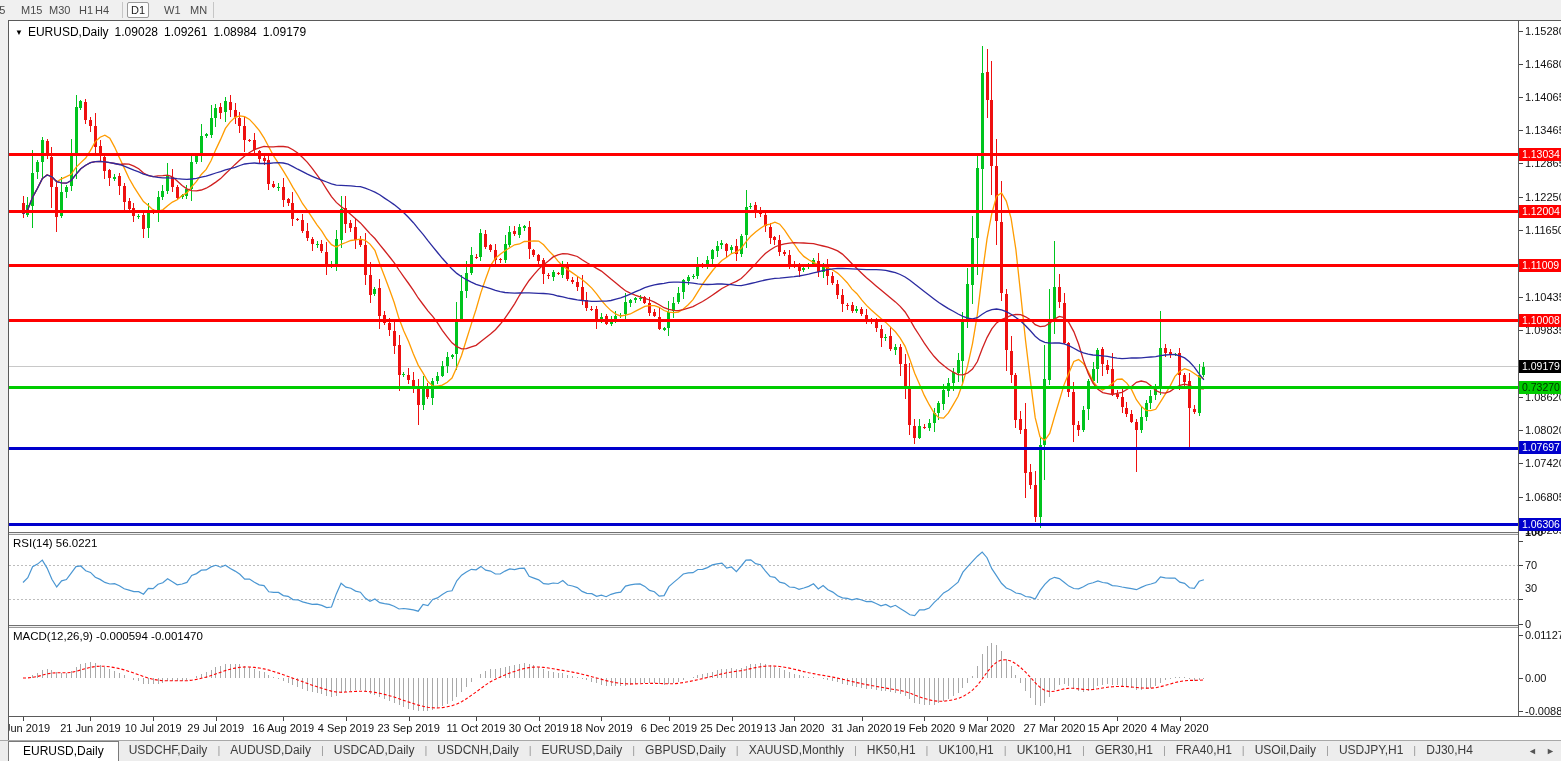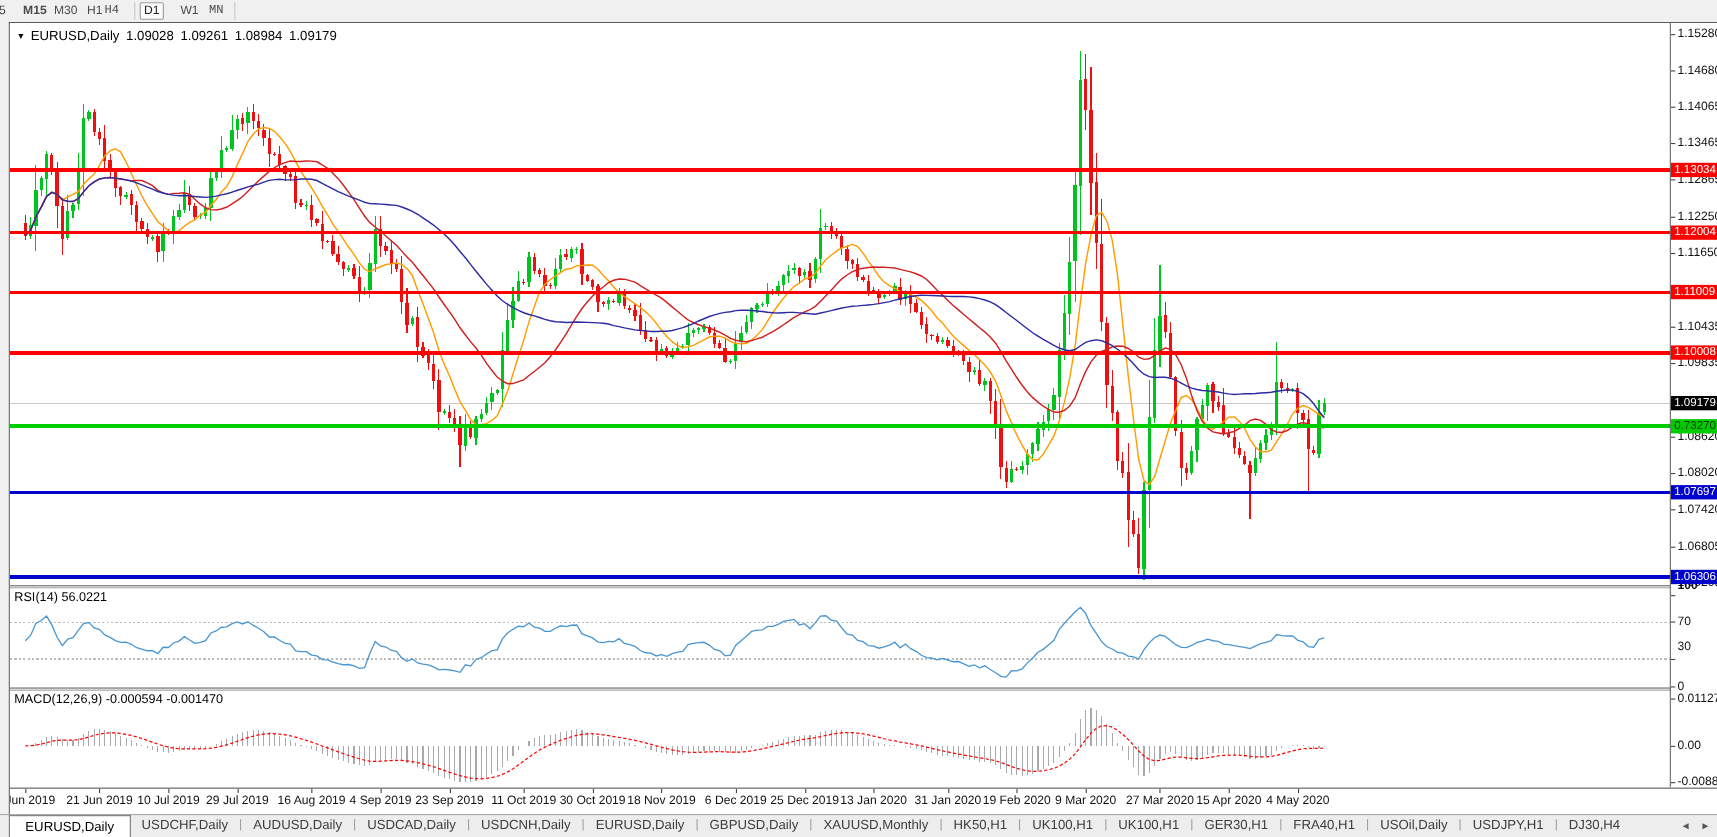--- a/index.html
+++ b/index.html
@@ -43,27 +43,27 @@
   .tab.active{background:#ffffff;border:1px solid #7a7a7a;border-bottom:none;color:#000;padding:0 14px;}
   .tab-sep{color:#9a9a9a;line-height:19px;font-size:11px;}
   .tab-scroll{position:absolute;top:4px;font-size:9px;color:#555;cursor:default;}
 </style>
 </head>
 <body>
 
 <div id="app">
   <div id="toolbar">
       <div class="tf" style="left: -13px;">M5</div>
-      <div class="tf" style="left: 18px; font-weight: bold;">M15</div>
+      <div class="tf" style="left: 18px;">M15</div>
       <div class="tf" style="left: 46px;">M30</div>
       <div class="tf" style="left: 76px;">H1</div>
-      <div class="tf" style="left: 92px; font-family: Liberation Mono, monospace;">H4</div>
+      <div class="tf" style="left: 92px;">H4</div>
       <div class="tf active" style="left: 127px;">D1</div>
       <div class="tf" style="left: 161px;">W1</div>
-      <div class="tf" style="left: 187px; font-family: Liberation Mono, monospace;">MN</div>
+      <div class="tf" style="left: 187px;">MN</div>
       <div class="tbsep" style="left: 122px;"></div>
       <div class="tbsep" style="left: 213px;"></div>
     </div>
 
   <div id="border-top"></div>
   <div id="border-left"></div>
 
   <div id="chart">
     <div id="main-pane" class="pane">
       <svg id="main-svg" width="1510" height="511">

